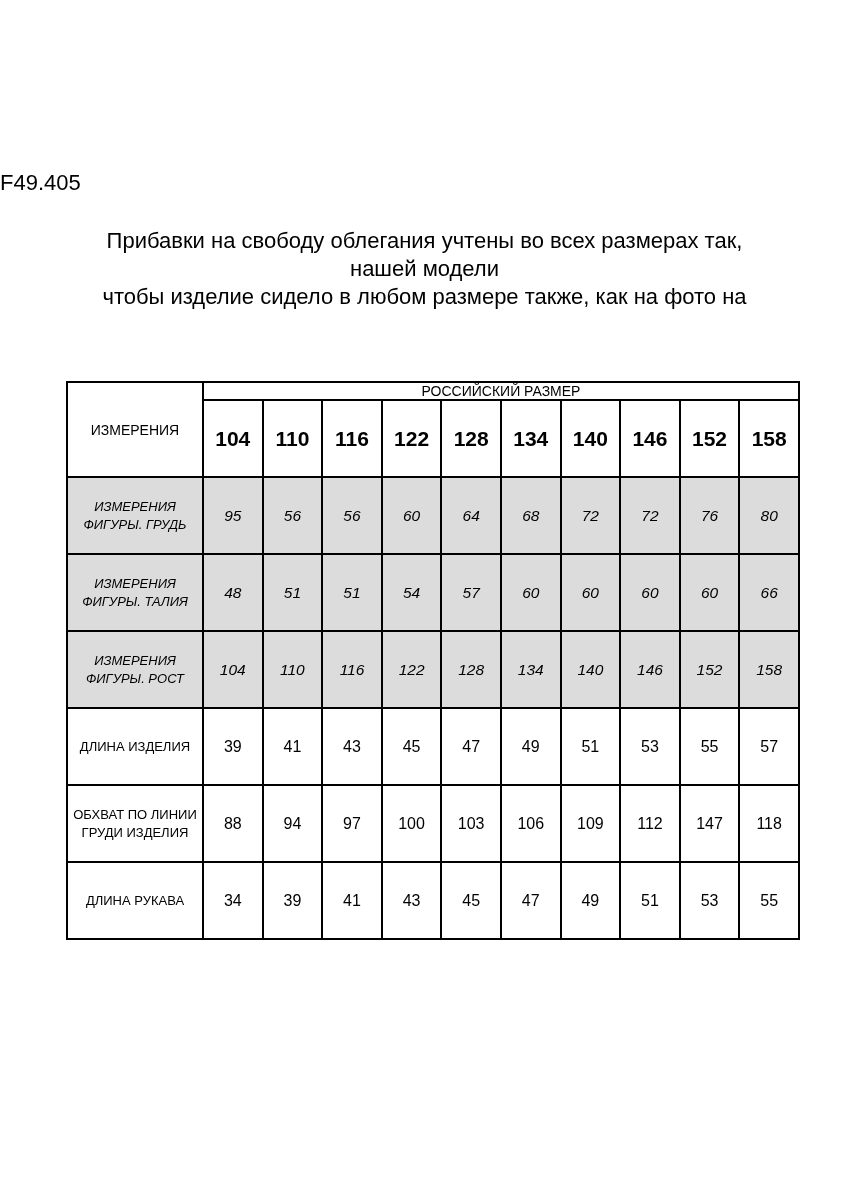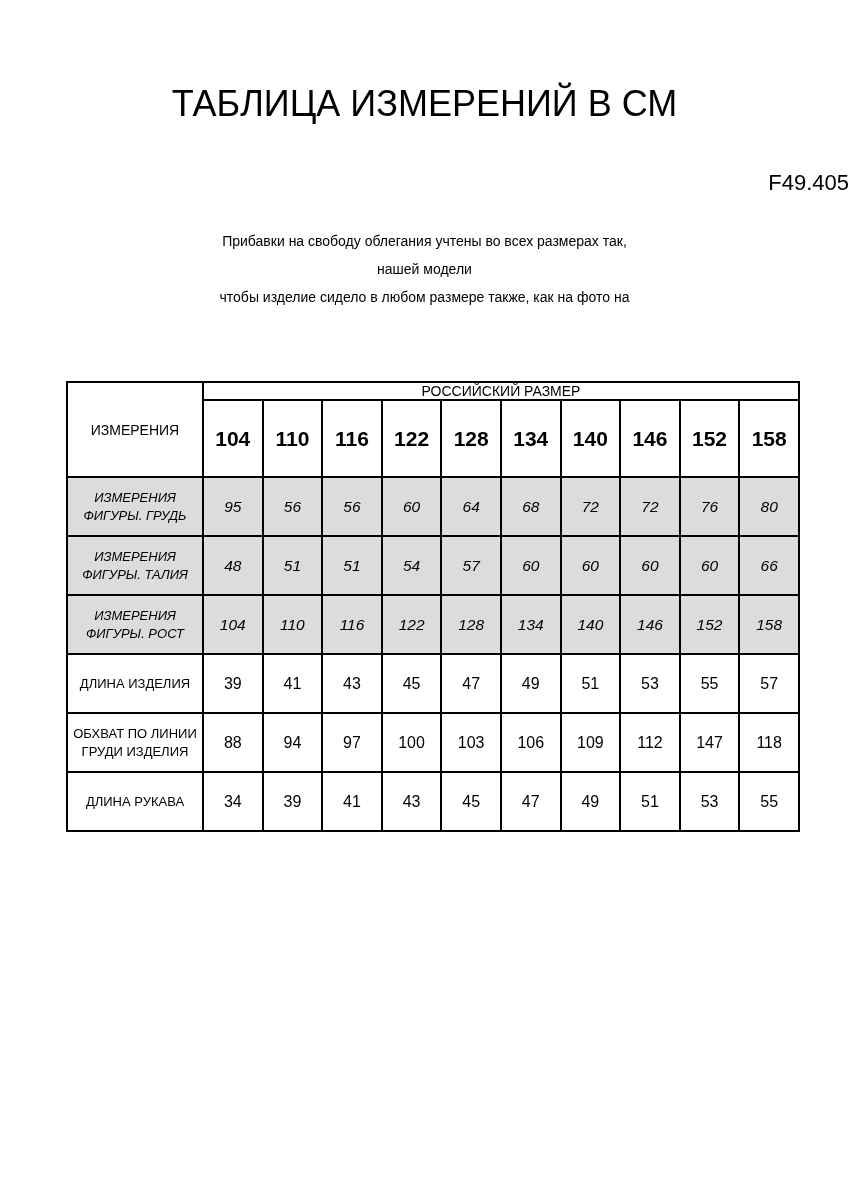--- a/index.html
+++ b/index.html
@@ -29,31 +29,31 @@
     text-align: center;
     font-size: 36px;
     font-weight: 400;
     line-height: 1.1;
   }
   .article {
     position: absolute;
     top: 170px;
     left: 0;
     width: 100%;
-    text-align: right;
+    text-align: left;
     font-size: 22px;
     font-weight: 400;
   }
   .intro {
     position: absolute;
     top: 227px;
     left: 0;
     width: 100%;
     text-align: center;
-    font-size: 14px;
+    font-size: 22px;
     line-height: 28px;
   }
   .size-table {
     position: absolute;
     top: 381px;
     left: 66px;
     width: 734px;
     border-collapse: collapse;
     table-layout: fixed;
   }
@@ -72,39 +72,38 @@
   }
   .size-table .corner-cell {
     font-size: 14px;
     padding: 8px 5px;
   }
   .size-table .sizes-row th {
     height: 77px;
     font-weight: 700;
     font-size: 21px;
   }
-  .size-table tbody tr { height: 59px; }
+  .size-table tbody tr { height: 77px; }
   .size-table tbody td.label-cell {
     font-size: 13px;
     padding: 0 5px;
     line-height: 1.35;
   }
   .size-table tbody td.value-cell { font-size: 16px; }
   .size-table tr.figure-row td {
     background: var(--figure-bg);
     font-style: italic;
   }
   .size-table tr.figure-row td.value-cell { font-size: 15.5px; }
 </style>
 </head>
 <body>
 
 <div class="page">
 
-  <h1 class="title">ТАБЛИЦА ИЗМЕРЕНИЙ В СМ</h1>
 
   <div class="article">F49.405</div>
 
   <div class="intro">
     <div>Прибавки на свободу облегания учтены во всех размерах так,</div>
     <div>нашей модели</div>
     <div>чтобы изделие сидело в любом размере также, как на фото на</div>
   </div>
 
   <table class="size-table">

